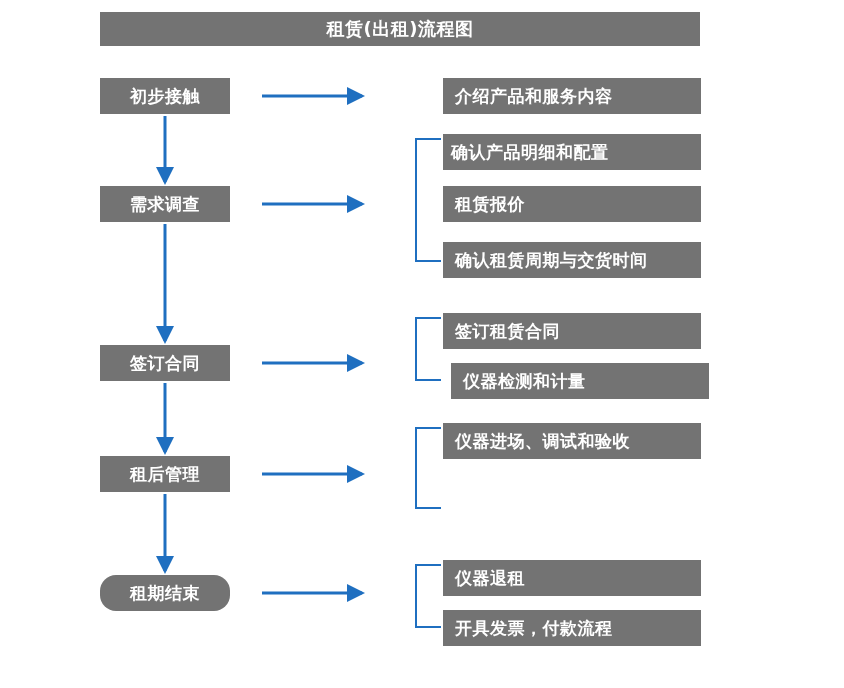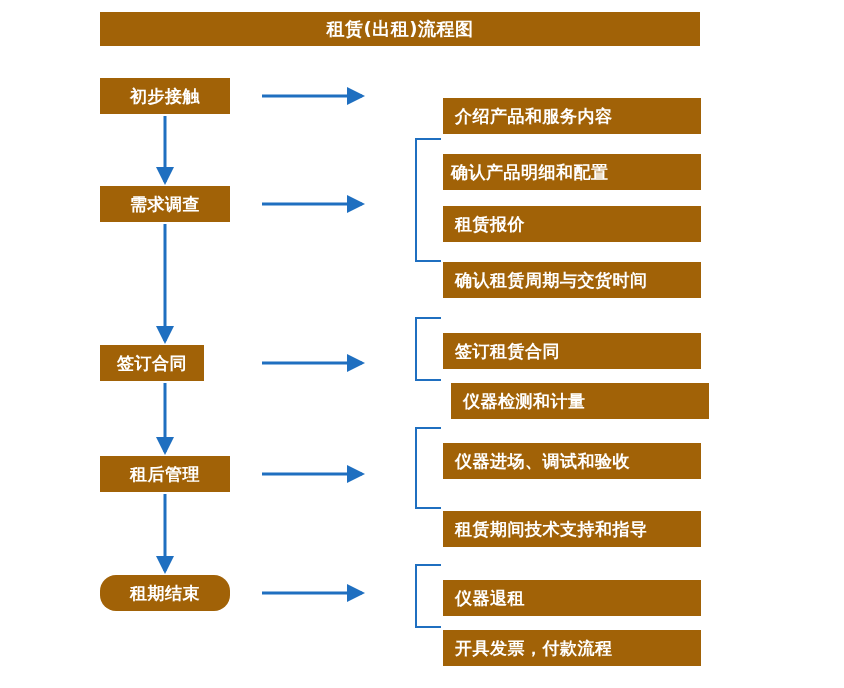--- a/index.html
+++ b/index.html
@@ -16,70 +16,68 @@
   }
   #canvas {
     position: absolute;
     left: 0;
     top: 0;
     width: 844px;
     height: 688px;
   }
   .box {
     position: absolute;
-    background: #a16207;
+    background: #737373;
     color: #ffffff;
     font-weight: bold;
     font-size: 17px;
     font-family: "DejaVu Sans", "Liberation Sans", sans-serif;
     display: flex;
     align-items: center;
     box-sizing: border-box;
     white-space: nowrap;
     letter-spacing: 0.5px;
   }
   .title-box {
     justify-content: center;
     font-size: 18px;
   }
   .stage-box {
     justify-content: center;
   }
   .detail-box {
     justify-content: flex-start;
     padding-left: 12px;
-    margin-top: 20px;
   }
   .bracket {
     position: absolute;
     border-left: 2px solid #1f6fc0;
     border-top: 2px solid #1f6fc0;
     border-bottom: 2px solid #1f6fc0;
     box-sizing: border-box;
   }
   svg { display: block; }
 </style>
 </head>
 <body>
 
 <div id="canvas">
     <div class="box title-box" style="left: 100px; top: 12px; width: 600px; height: 34px;">租赁(出租)流程图</div>
     <div class="box stage-box" style="left: 100px; top: 78px; width: 130px; height: 36px;">初步接触</div>
     <div class="box stage-box" style="left: 100px; top: 186px; width: 130px; height: 36px;">需求调查</div>
-    <div class="box stage-box" style="left: 100px; top: 345px; width: 104px; height: 36px;">签订合同</div>
+    <div class="box stage-box" style="left: 100px; top: 345px; width: 130px; height: 36px;">签订合同</div>
     <div class="box stage-box" style="left: 100px; top: 456px; width: 130px; height: 36px;">租后管理</div>
     <div class="box stage-box" style="left: 100px; top: 575px; width: 130px; height: 36px; border-radius: 16px;">租期结束</div>
     <div class="box detail-box" style="left: 443px; top: 78px; width: 258px; height: 36px;">介绍产品和服务内容</div>
     <div class="box detail-box" style="left: 443px; top: 134px; width: 258px; height: 36px; padding-left: 8px;">确认产品明细和配置</div>
     <div class="box detail-box" style="left: 443px; top: 186px; width: 258px; height: 36px;">租赁报价</div>
     <div class="box detail-box" style="left: 443px; top: 242px; width: 258px; height: 36px;">确认租赁周期与交货时间</div>
     <div class="box detail-box" style="left: 443px; top: 313px; width: 258px; height: 36px;">签订租赁合同</div>
     <div class="box detail-box" style="left: 451px; top: 363px; width: 258px; height: 36px;">仪器检测和计量</div>
     <div class="box detail-box" style="left: 443px; top: 423px; width: 258px; height: 36px;">仪器进场、调试和验收</div>
-    <div class="box detail-box" style="left: 443px; top: 491px; width: 258px; height: 36px;">租赁期间技术支持和指导</div>
     <div class="box detail-box" style="left: 443px; top: 610px; width: 258px; height: 36px;">开具发票，付款流程</div>
     <div class="box detail-box" style="left: 443px; top: 560px; width: 258px; height: 36px;">仪器退租</div>
     <div class="bracket" style="left: 415px; top: 138px; width: 26px; height: 124px;"></div>
     <div class="bracket" style="left: 415px; top: 317px; width: 26px; height: 64px;"></div>
     <div class="bracket" style="left: 415px; top: 427px; width: 26px; height: 82px;"></div>
     <div class="bracket" style="left: 415px; top: 564px; width: 26px; height: 64px;"></div>
     <svg width="844" height="688" style="position: absolute; left: 0px; top: 0px;">
       <defs>
         <marker id="ah" markerWidth="6" markerHeight="6" refX="5" refY="3" orient="auto">
           <path d="M0,0 L6,3 L0,6 Z" fill="#1f6fc0"></path>

